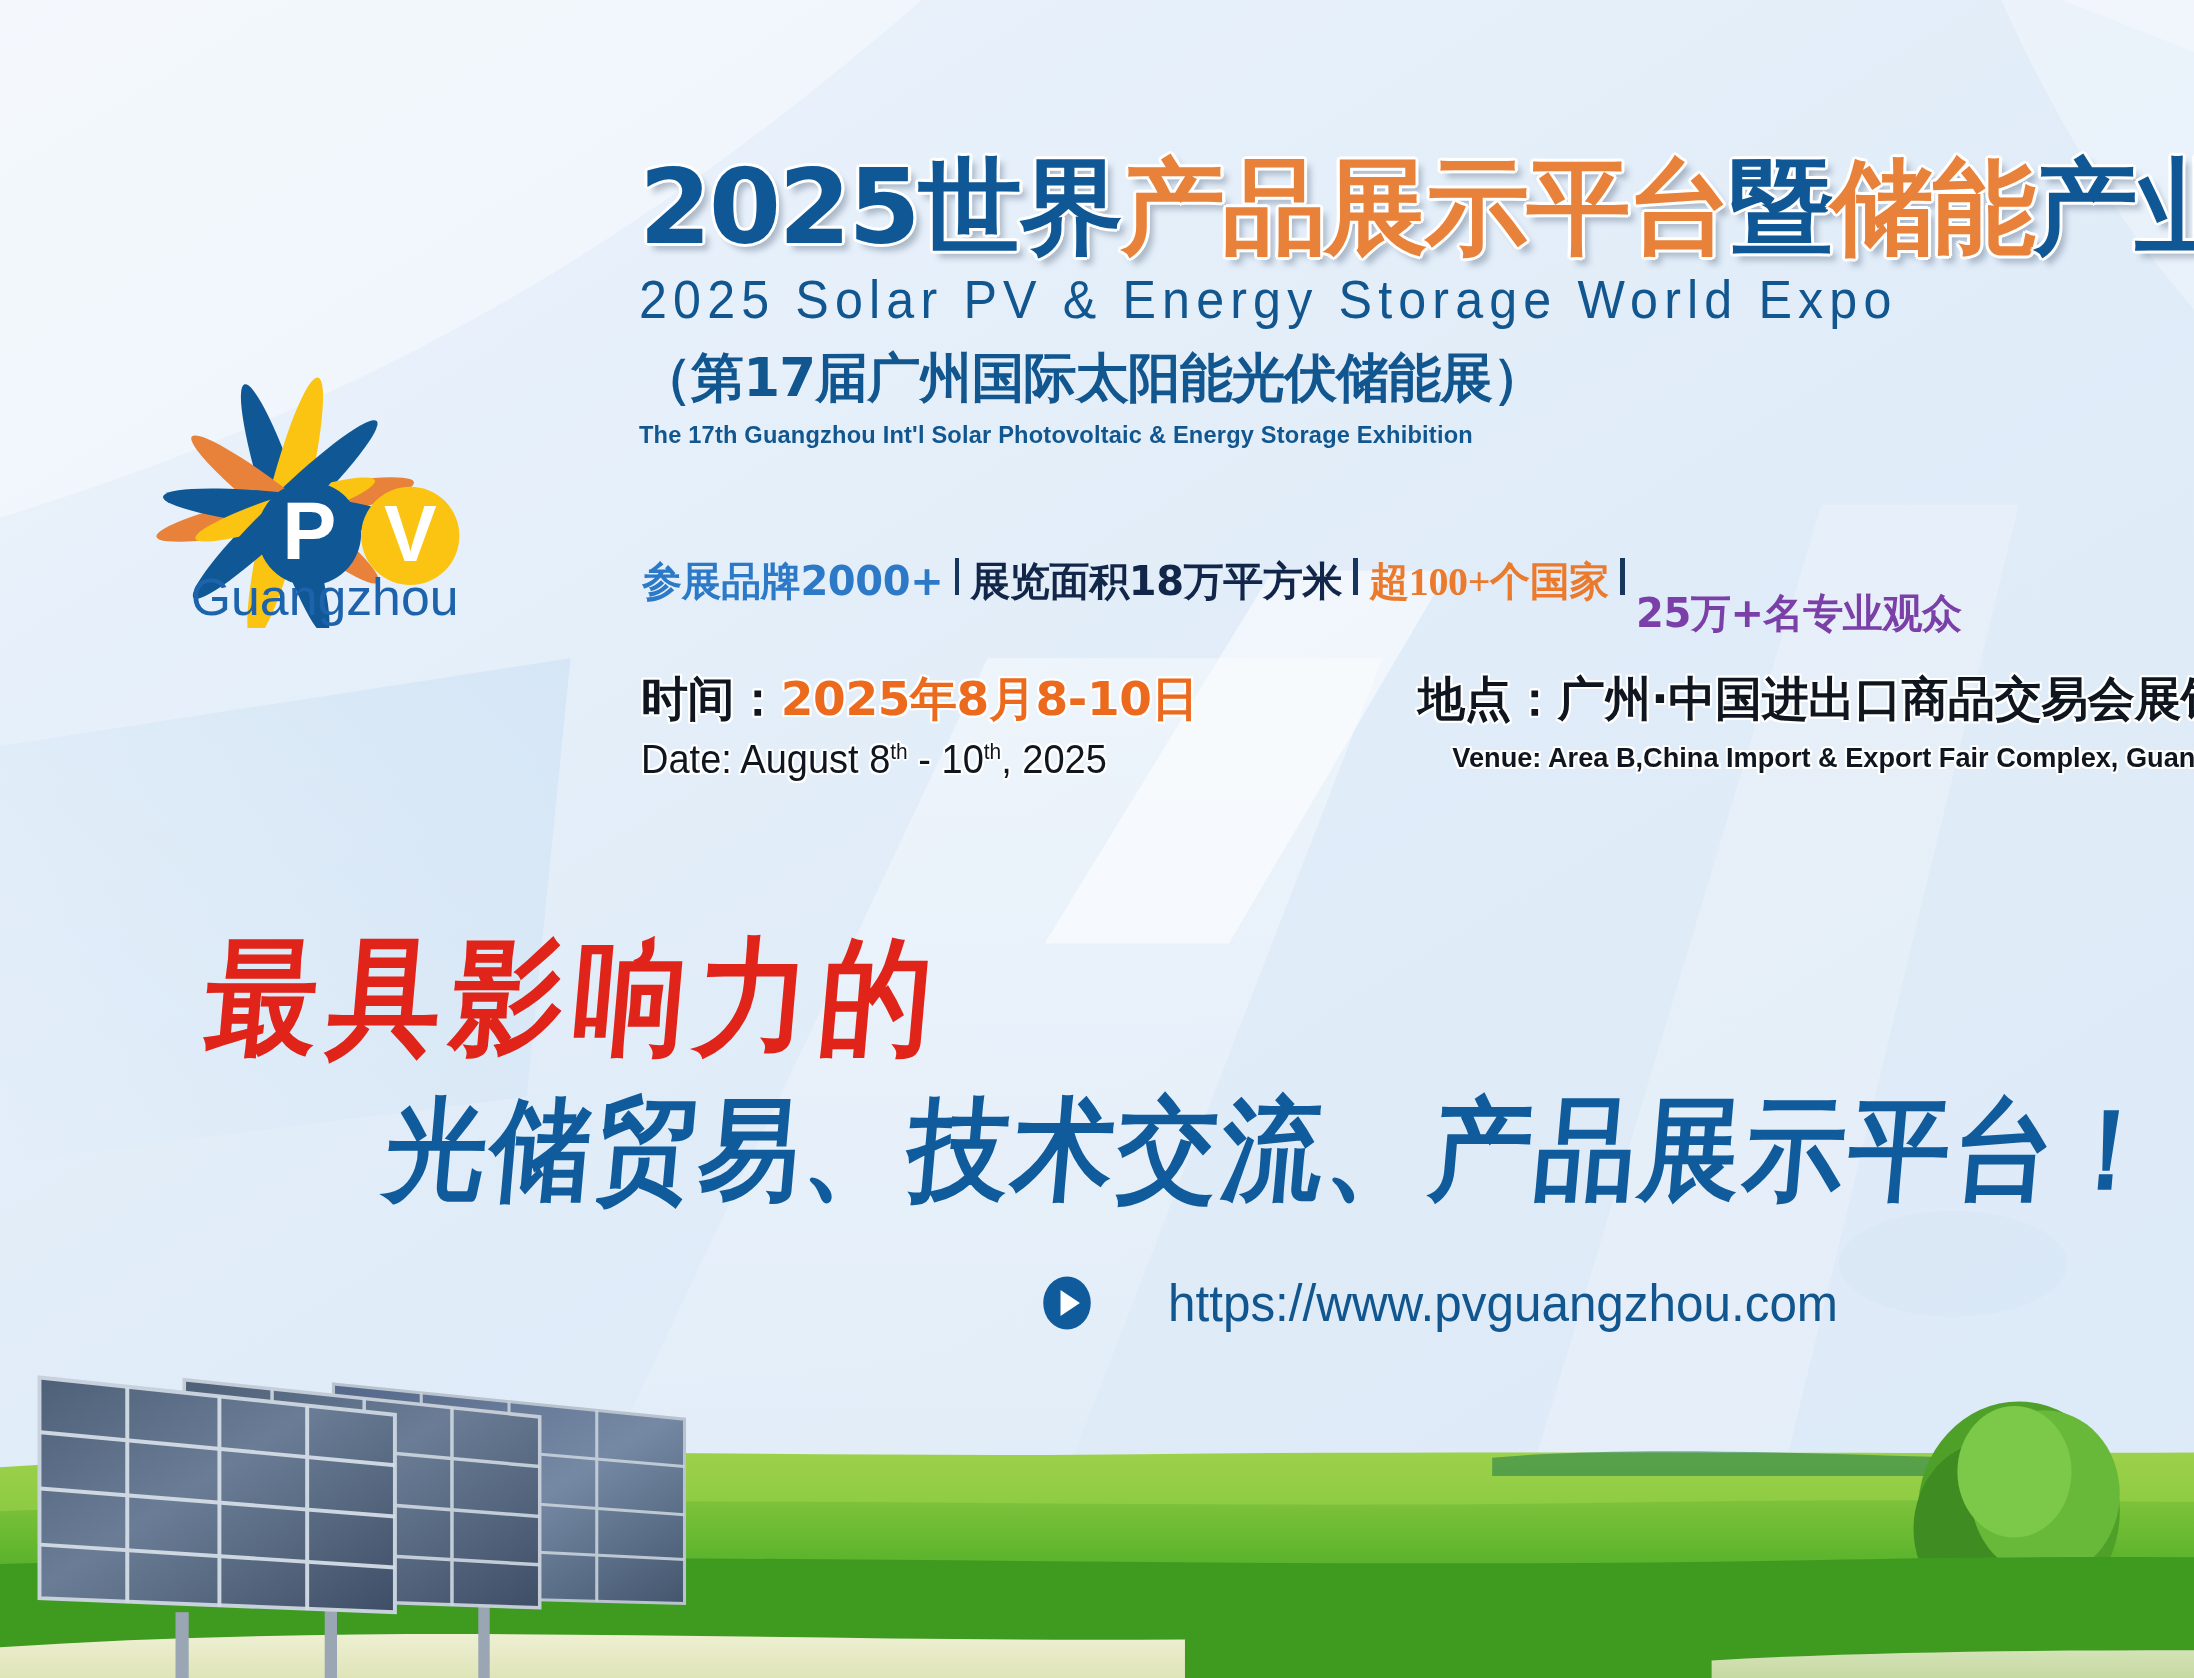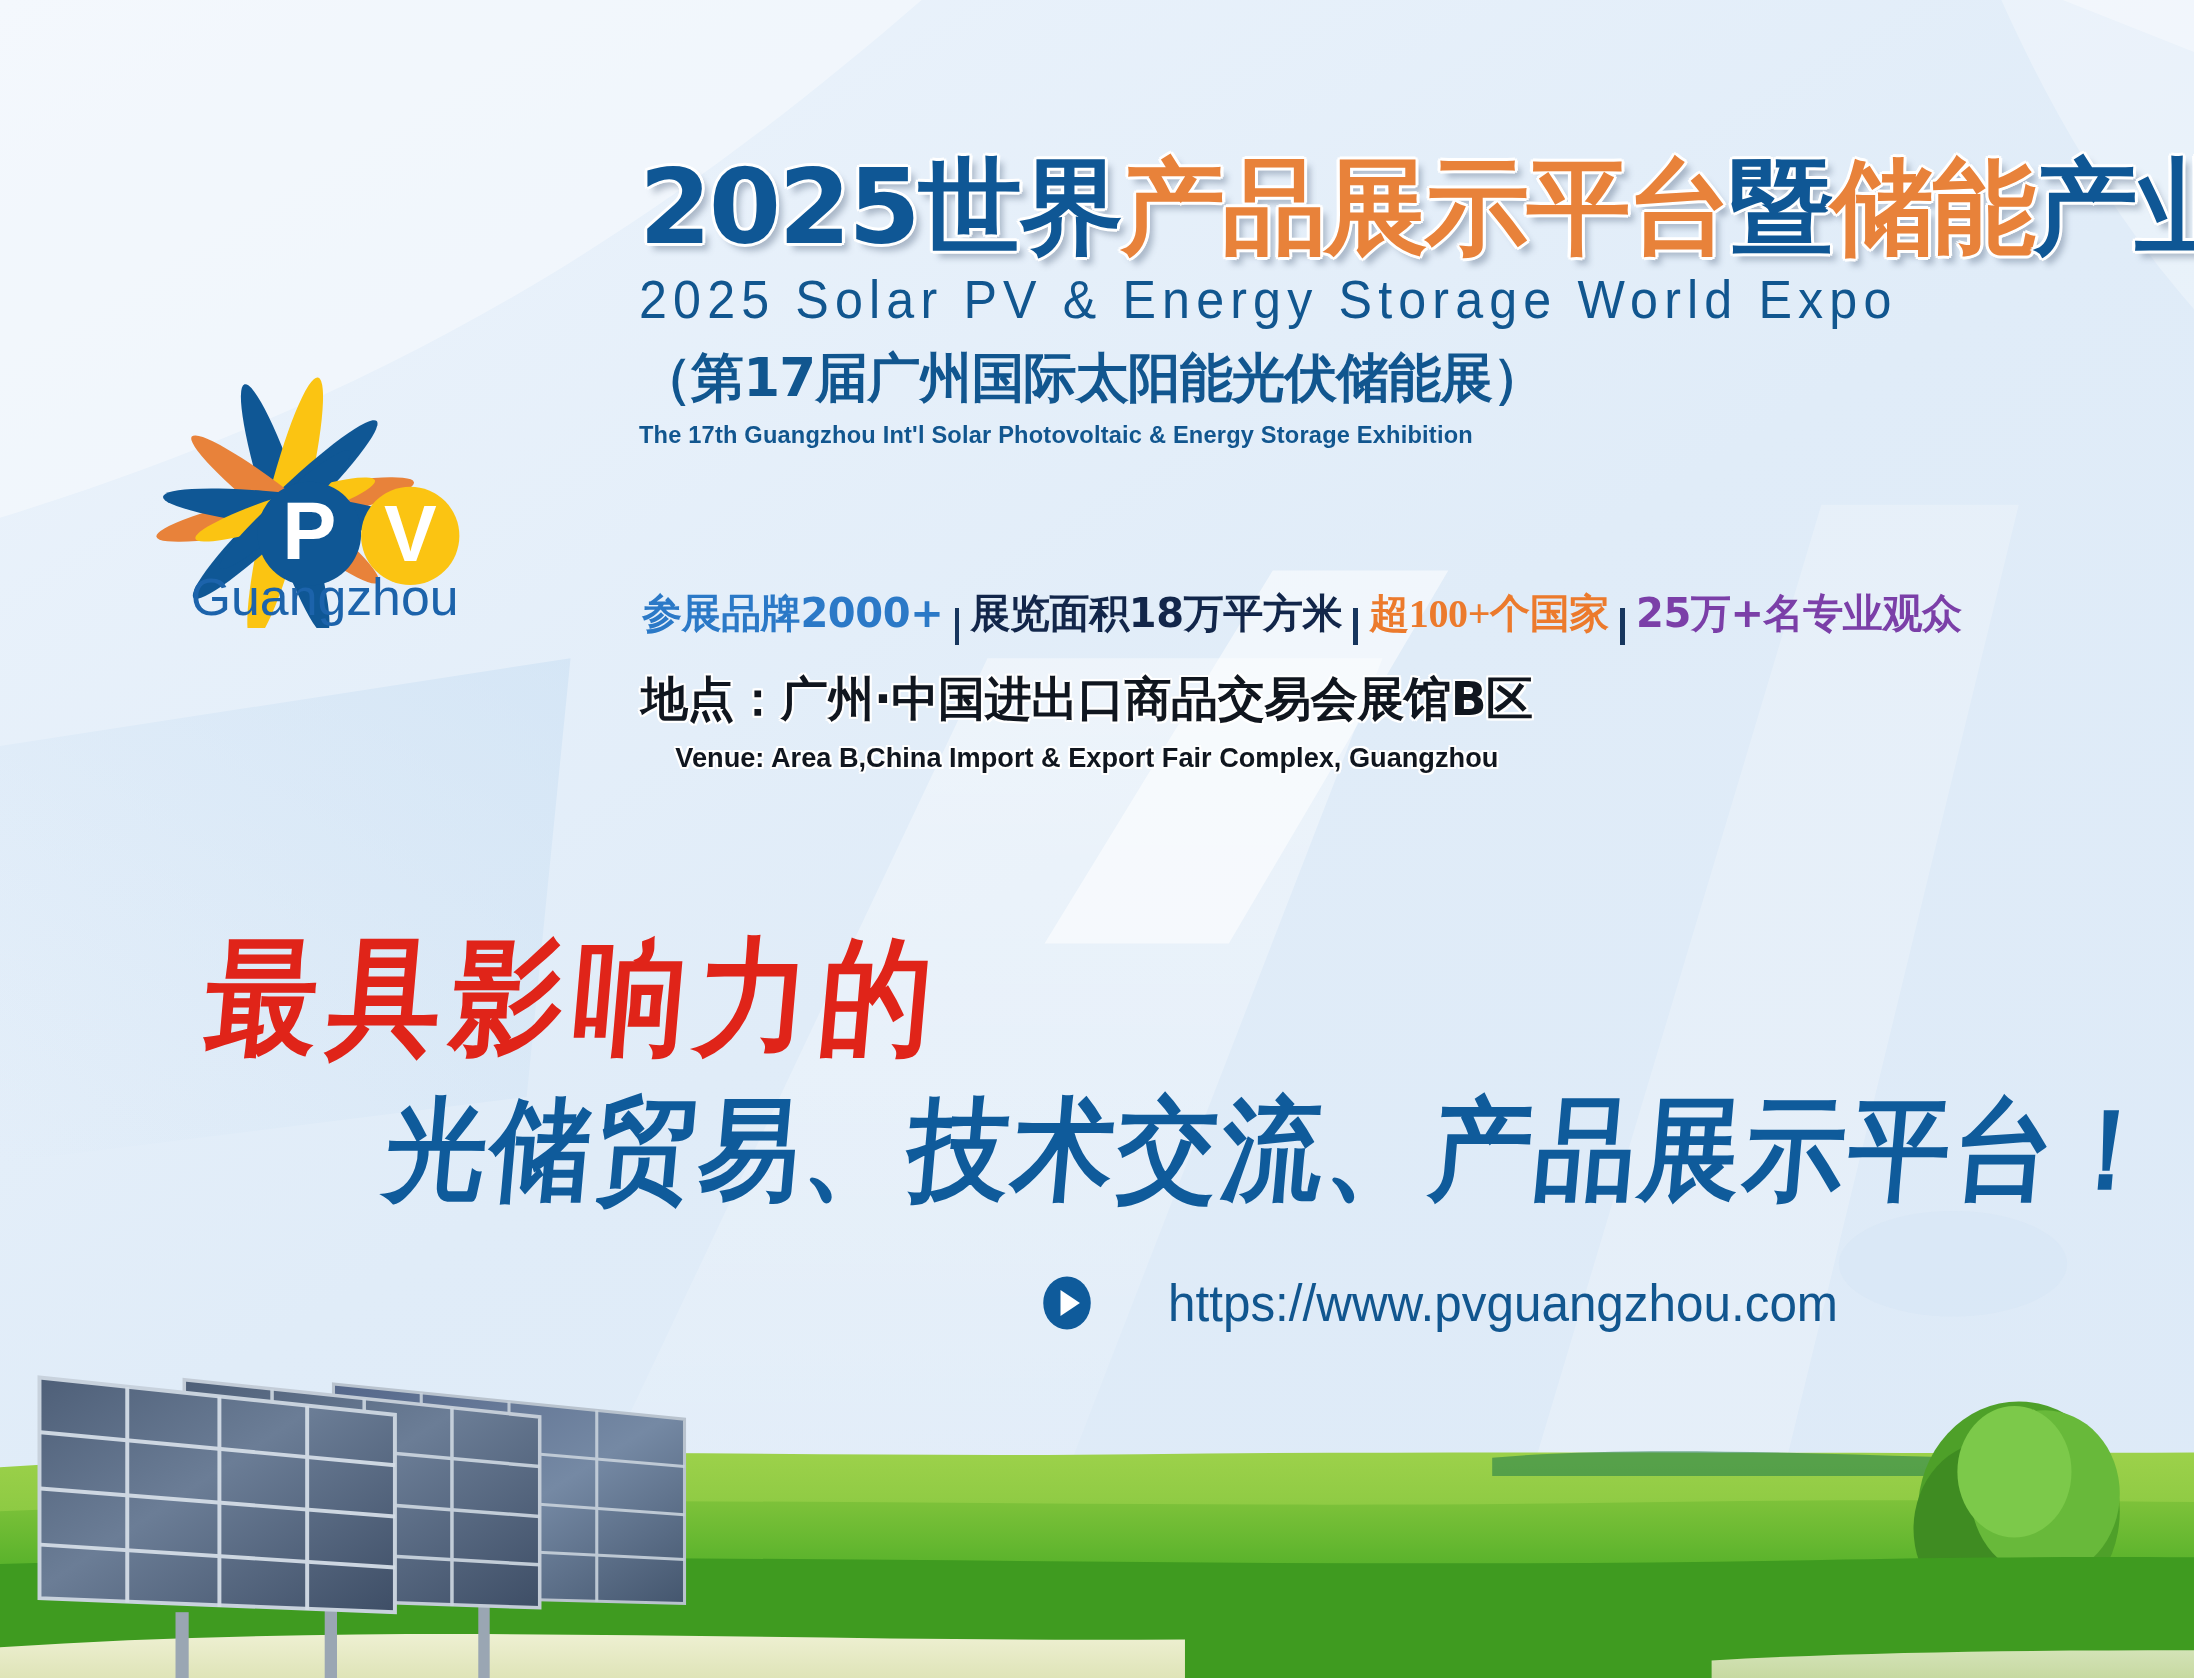--- a/index.html
+++ b/index.html
@@ -66,21 +66,21 @@
     letter-spacing:0.2px;
     color:#11568f;
     white-space:nowrap;
     transform:scaleX(.96);
     transform-origin:left center;
   }
 
   
   .stats{
     position:absolute;left:642px;top:554px;
-    display:flex;align-items:flex-end;white-space:nowrap;
+    display:flex;align-items:flex-start;white-space:nowrap;
     font-family:"DejaVu Sans","Liberation Sans",sans-serif;
     font-weight:700;font-size:40px;letter-spacing:-0.4px;
   }
   .stats .seg{display:inline-block;}
   .stats .bar{
     display:inline-block;width:4.4px;height:37px;margin:0 11.4px;
     background:#17365e;position:relative;top:4.4px;
   }
   .s1{color:#2b79c7;}
   .s2{color:#12264a;}
@@ -217,20 +217,24 @@
     <span class="seg s1">参展品牌2000+</span>
     <span class="bar"></span>
     <span class="seg s2">展览面积18万平方米</span>
     <span class="bar"></span>
     <span class="seg s3">超100+个国家</span>
     <span class="bar"></span>
     <span class="seg s4">25万+名专业观众</span>
   </div>
 
   <div class="dv">
+    <div class="dv-col date">
+      <div class="dv-l1"><span>时间：</span><span class="hi">2025年8月8-10日</span></div>
+      <div class="dv-l2"><span>Date: August 8</span><sup>th</sup><span> - 10</span><sup>th</sup><span>, 2025</span></div>
+    </div>
 
     <div class="dv-col venue">
       <div class="dv-l1"><span>地点：</span><span>广州·中国进出口商品交易会展馆B区</span></div>
       <div class="dv-l2">Venue: Area B,China Import &amp; Export Fair Complex, Guangzhou</div>
     </div>
   </div>
 
   <div class="calli-red">最具影响力的</div>
   <div class="calli-blue">光储贸易、技术交流、产品展示平台！</div>
 

